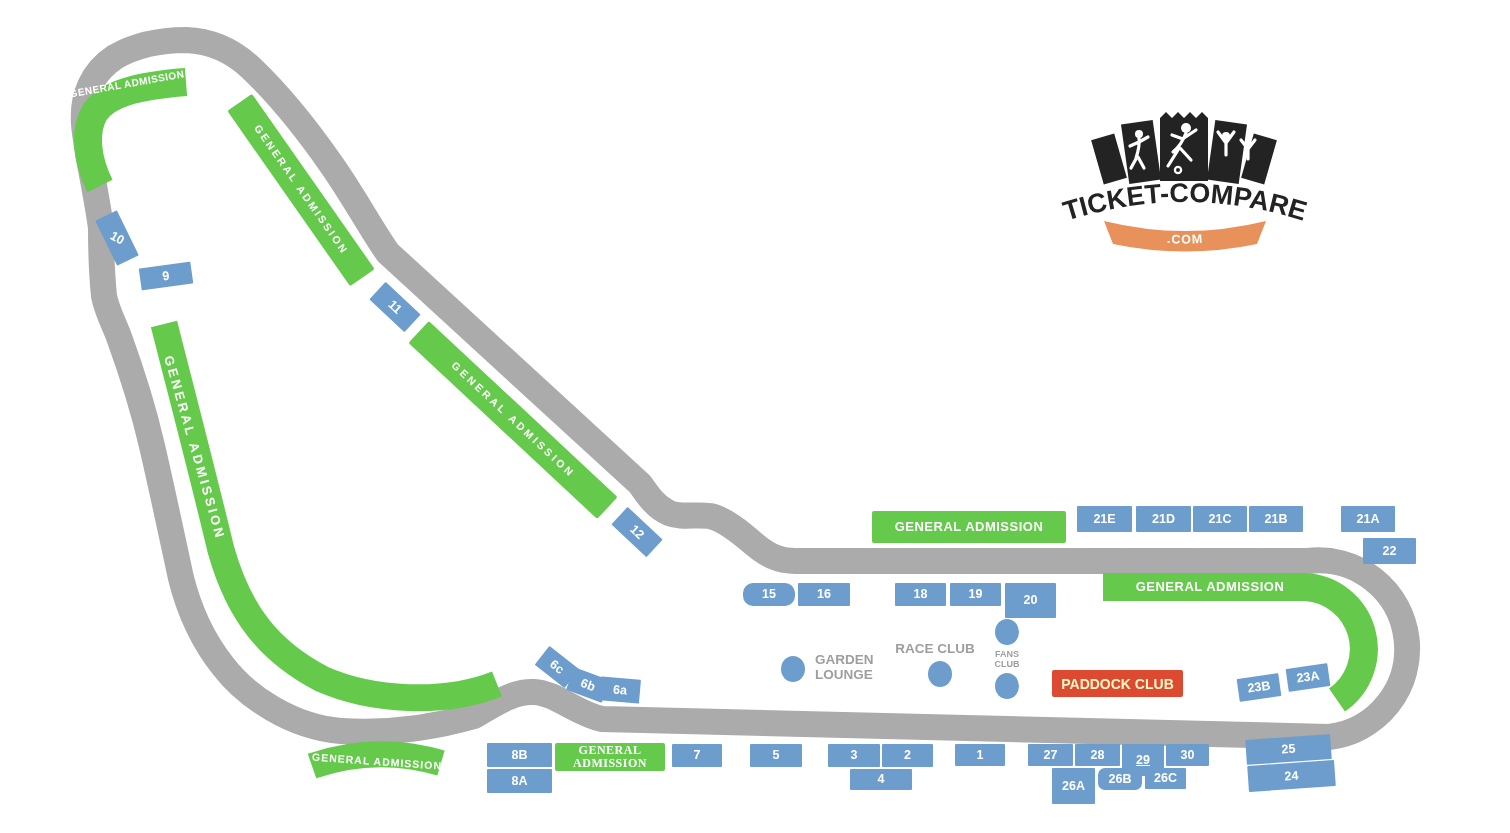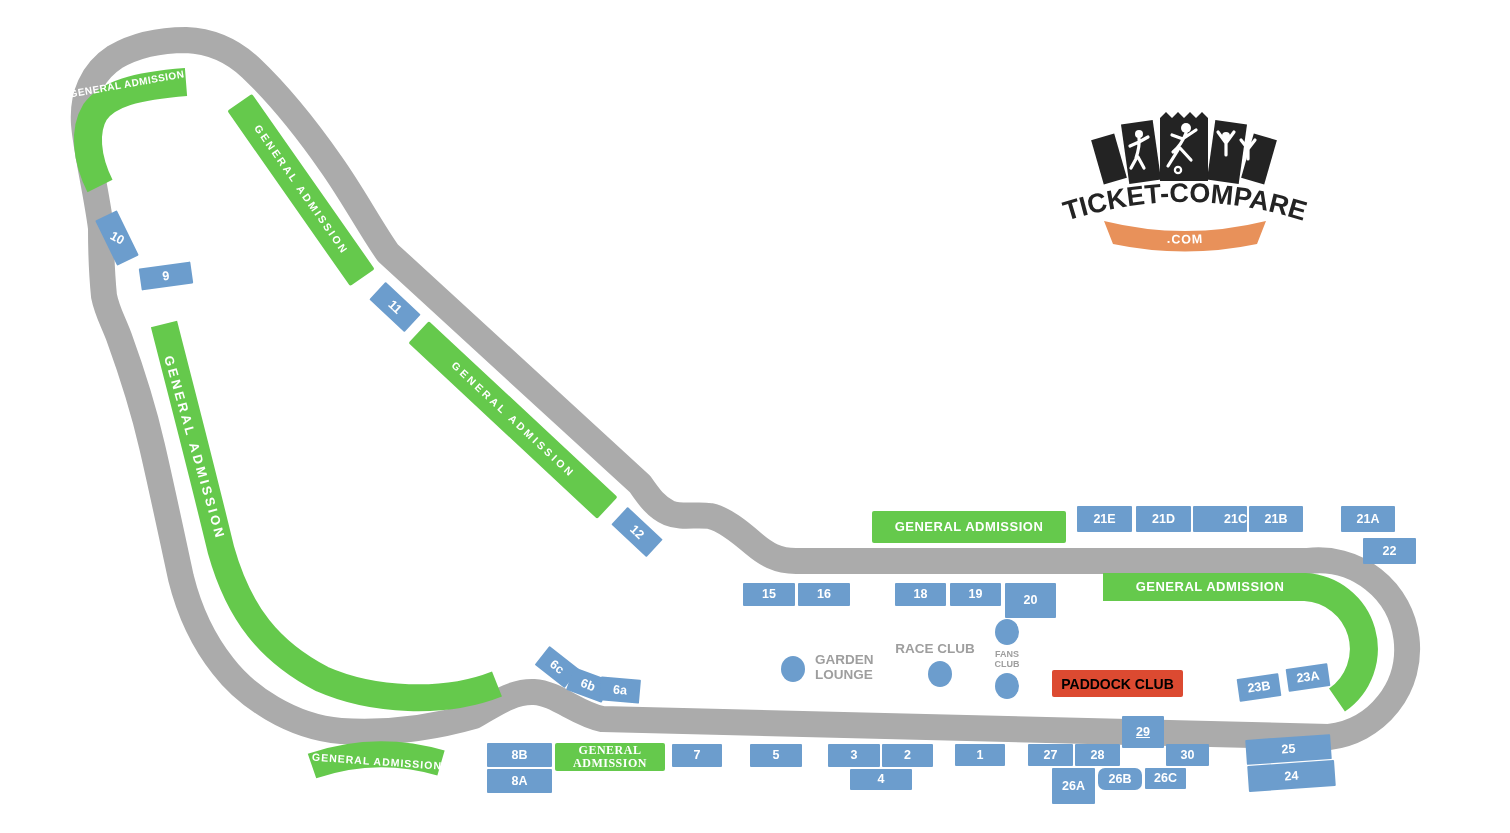--- a/index.html
+++ b/index.html
@@ -12,21 +12,21 @@
          border-radius:1px;line-height:1;user-select:none;}
   .stand span{display:inline-block;}
   .ga-label{position:absolute;color:#fff;font-weight:bold;white-space:pre-line;
             text-align:center;line-height:1.12;user-select:none;}
   .club-text{position:absolute;color:var(--labelgray);font-weight:bold;user-select:none;}
   .club-text .ln{display:block;}
   #garden-label{left:815px;top:653px;font-size:13.5px;line-height:14.5px;text-align:left;}
   #race-label{left:935px;top:648px;font-size:13.5px;transform:translate(-50%,-50%);}
   #fans-label{left:1007px;top:659px;font-size:9px;line-height:10px;text-align:center;transform:translate(-50%,-50%);}
   #paddock-box{position:absolute;left:1052px;top:670px;width:131px;height:27px;
-               background:var(--red);color:#000000;font-weight:bold;font-size:14px;
+               background:var(--red);color:#fef9c3;font-weight:bold;font-size:14px;
                display:flex;align-items:center;justify-content:center;border-radius:2px;}
 </style>
 </head>
 <body>
 
 <div class="stage">
 
   <svg class="layer" width="1510" height="833" viewBox="0 0 1510 833">
 
     <path d="M 101,228
@@ -145,63 +145,63 @@
       </div>
       <div class="stand" style="left: 955px; top: 744px; width: 50px; height: 22px;">
         <span>1</span>
       </div>
       <div class="stand" style="left: 1028px; top: 744px; width: 45px; height: 22px;">
         <span>27</span>
       </div>
       <div class="stand" style="left: 1075px; top: 744px; width: 45px; height: 22px;">
         <span>28</span>
       </div>
-      <div class="stand" style="left: 1122px; top: 716px; width: 42px; height: 32px; text-decoration: underline;">
+      <div class="stand" style="left: 1122px; top: 744px; width: 42px; height: 32px; text-decoration: underline;">
         <span>29</span>
       </div>
       <div class="stand" style="left: 1166px; top: 744px; width: 43px; height: 22px;">
         <span>30</span>
       </div>
       <div class="stand" style="left: 1052px; top: 768px; width: 43px; height: 36px;">
         <span>26A</span>
       </div>
       <div class="stand" style="left: 1098px; top: 768px; width: 44px; height: 22px; border-radius: 7px;">
         <span>26B</span>
       </div>
       <div class="stand" style="left: 1145px; top: 768px; width: 41px; height: 21px;">
         <span>26C</span>
       </div>
       <div class="stand" style="left: 1246px; top: 737px; width: 85px; height: 25px; transform: rotate(-4deg);">
         <span>25</span>
       </div>
       <div class="stand" style="left: 1248px; top: 763px; width: 87px; height: 26px; transform: rotate(-4deg);">
         <span>24</span>
       </div>
-      <div class="stand" style="left: 743px; top: 583px; width: 52px; height: 23px;">
+      <div class="stand" style="left: 743px; top: 583px; width: 52px; height: 23px; border-radius: 10px;">
         <span>15</span>
       </div>
       <div class="stand" style="left: 798px; top: 583px; width: 52px; height: 23px; justify-content: center;">
         <span>16</span>
       </div>
       <div class="stand" style="left: 895px; top: 583px; width: 51px; height: 23px;">
         <span>18</span>
       </div>
       <div class="stand" style="left: 950px; top: 583px; width: 51px; height: 23px;">
         <span>19</span>
       </div>
       <div class="stand" style="left: 1005px; top: 583px; width: 51px; height: 35px;">
         <span>20</span>
       </div>
       <div class="stand" style="left: 1077px; top: 506px; width: 55px; height: 26px;">
         <span>21E</span>
       </div>
       <div class="stand" style="left: 1136px; top: 506px; width: 55px; height: 26px;">
         <span>21D</span>
       </div>
-      <div class="stand" style="left: 1193px; top: 506px; width: 54px; height: 26px; justify-content: flex-end;">
+      <div class="stand" style="left: 1193px; top: 506px; width: 54px; height: 26px;">
         <span>21C</span>
       </div>
       <div class="stand" style="left: 1249px; top: 506px; width: 54px; height: 26px;">
         <span>21B</span>
       </div>
       <div class="stand" style="left: 1305px; top: 506px; width: 54px; height: 26px; margin-left: 36px;">
         <span>21A</span>
       </div>
       <div class="stand" style="left: 1363px; top: 506px; width: 53px; height: 26px; margin-top: 32px;">
         <span>22</span>

